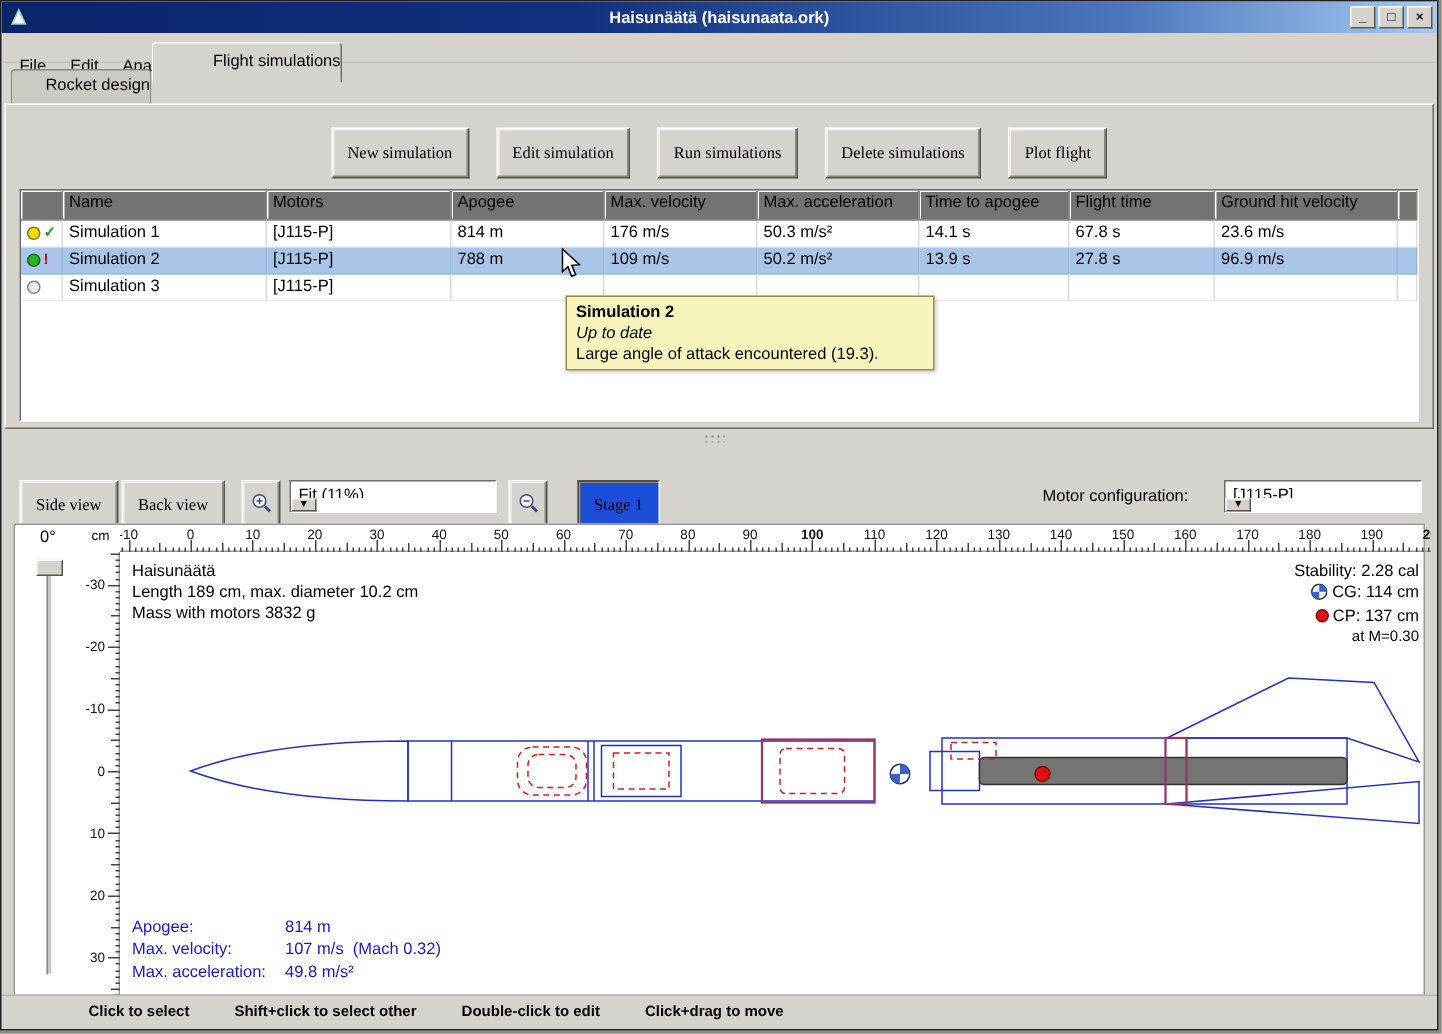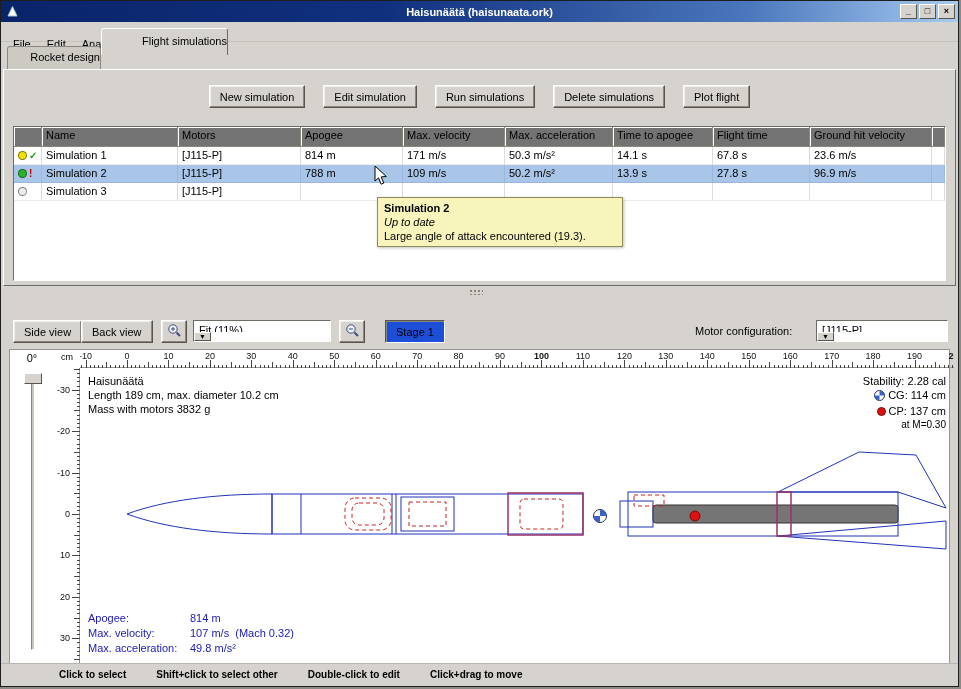--- a/index.html
+++ b/index.html
@@ -31,21 +31,21 @@
   .tab.t1 { left:6px; top:45px; width:94px; height:23px; }
   .tab.t2 { left:100px; top:27px; width:127px; height:27px; background:#d6d3ce;
     border-color:#fff #6e6a64 transparent #fff; z-index:3; padding-top:6px; }
 
   
   .sim-panel { position:absolute; top:68px; left:2px; right:2px; height:217px;
     background:#d6d3ce; border:1px solid; border-color:#fff #6e6a64 #6e6a64 #fff; z-index:2; }
   .toolbar { display:flex; justify-content:center; gap:18px; margin-top:15px; }
   .btn { background:#d6d3ce; border:1px solid; border-color:#fff #57544e #57544e #fff;
     box-shadow: inset -1px -1px 0 #8a877f, inset 1px 1px 0 #f2f0ec;
-    padding:3px 10px; font-size:11px; font-family:Liberation Sans, sans-serif; height:23px; }
+    padding:3px 10px; font-size:11px; font-family:Liberation Serif, serif; height:34px; }
   .btn.pressed { border-color:#57544e #fff #fff #57544e;
     box-shadow: inset 1px 1px 0 #8a877f; background:#1d4ed8; }
 
   .table-area { position:absolute; top:56px; left:9px; right:9px; bottom:4px;
     background:#fff; border:1px solid; border-color:#6e6a64 #fff #fff #6e6a64; overflow:hidden; }
   .thead, .trow { display:grid;
     grid-template-columns:28px 136px 123px 102px 102px 108px 100px 97px 122px 1fr; }
   .th { height:20px; background:#737373; border-right:1px solid #8a877f;
     border-bottom:1px solid #8a877f; box-shadow:inset 1px 1px 0 #fff;
     padding:2px 4px; white-space:nowrap; overflow:hidden; }
@@ -165,21 +165,21 @@
       </div>
 
       <div class="trow">
         <div class="cell status-cell">
             <span class="status-dot" style="background: rgb(240, 224, 0);"></span>
             <span class="status-mark" style="color: rgb(26, 156, 26);">✓</span>
           </div>
         <div class="cell">Simulation 1</div>
         <div class="cell">[J115-P]</div>
         <div class="cell">814 m</div>
-        <div class="cell">171 m/s</div>
+        <div class="cell">176 m/s</div>
         <div class="cell">50.3 m/s²</div>
         <div class="cell">14.1 s</div>
         <div class="cell">67.8 s</div>
         <div class="cell">23.6 m/s</div>
         <div class="cell"></div>
       </div>
 
       <div class="trow selected">
         <div class="cell status-cell">
             <span class="status-dot" style="background: rgb(40, 180, 40);"></span>

